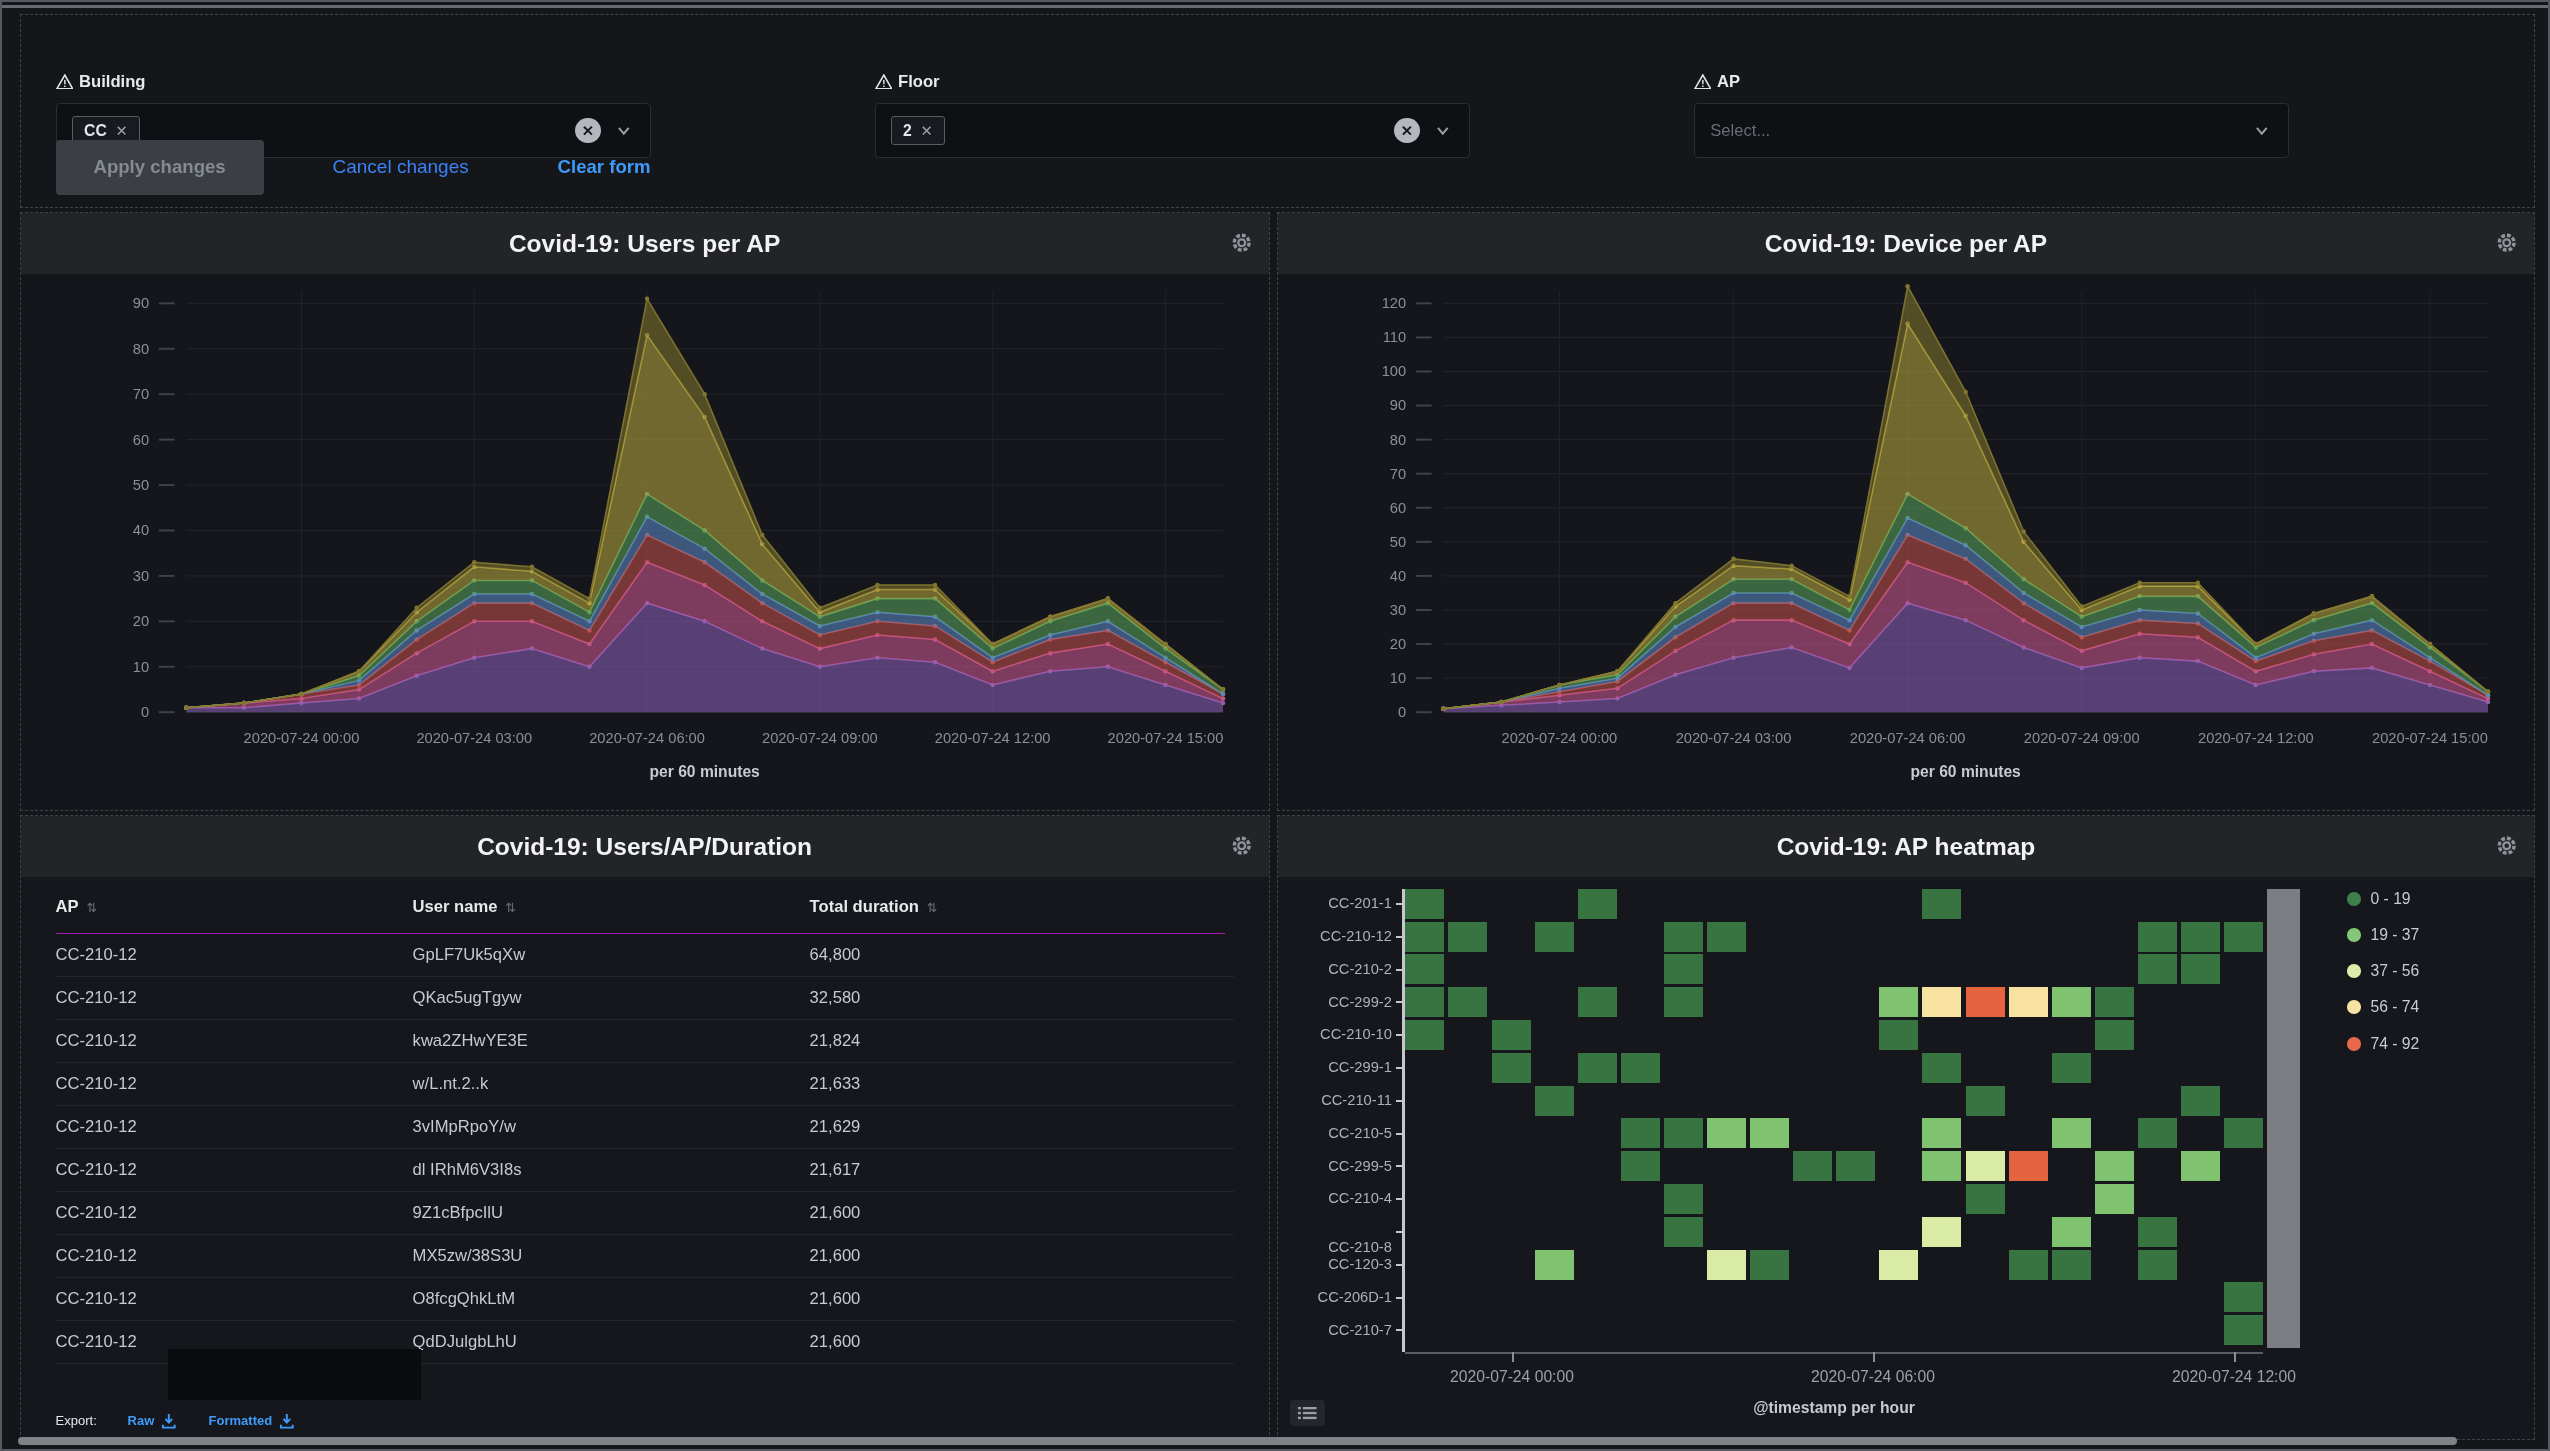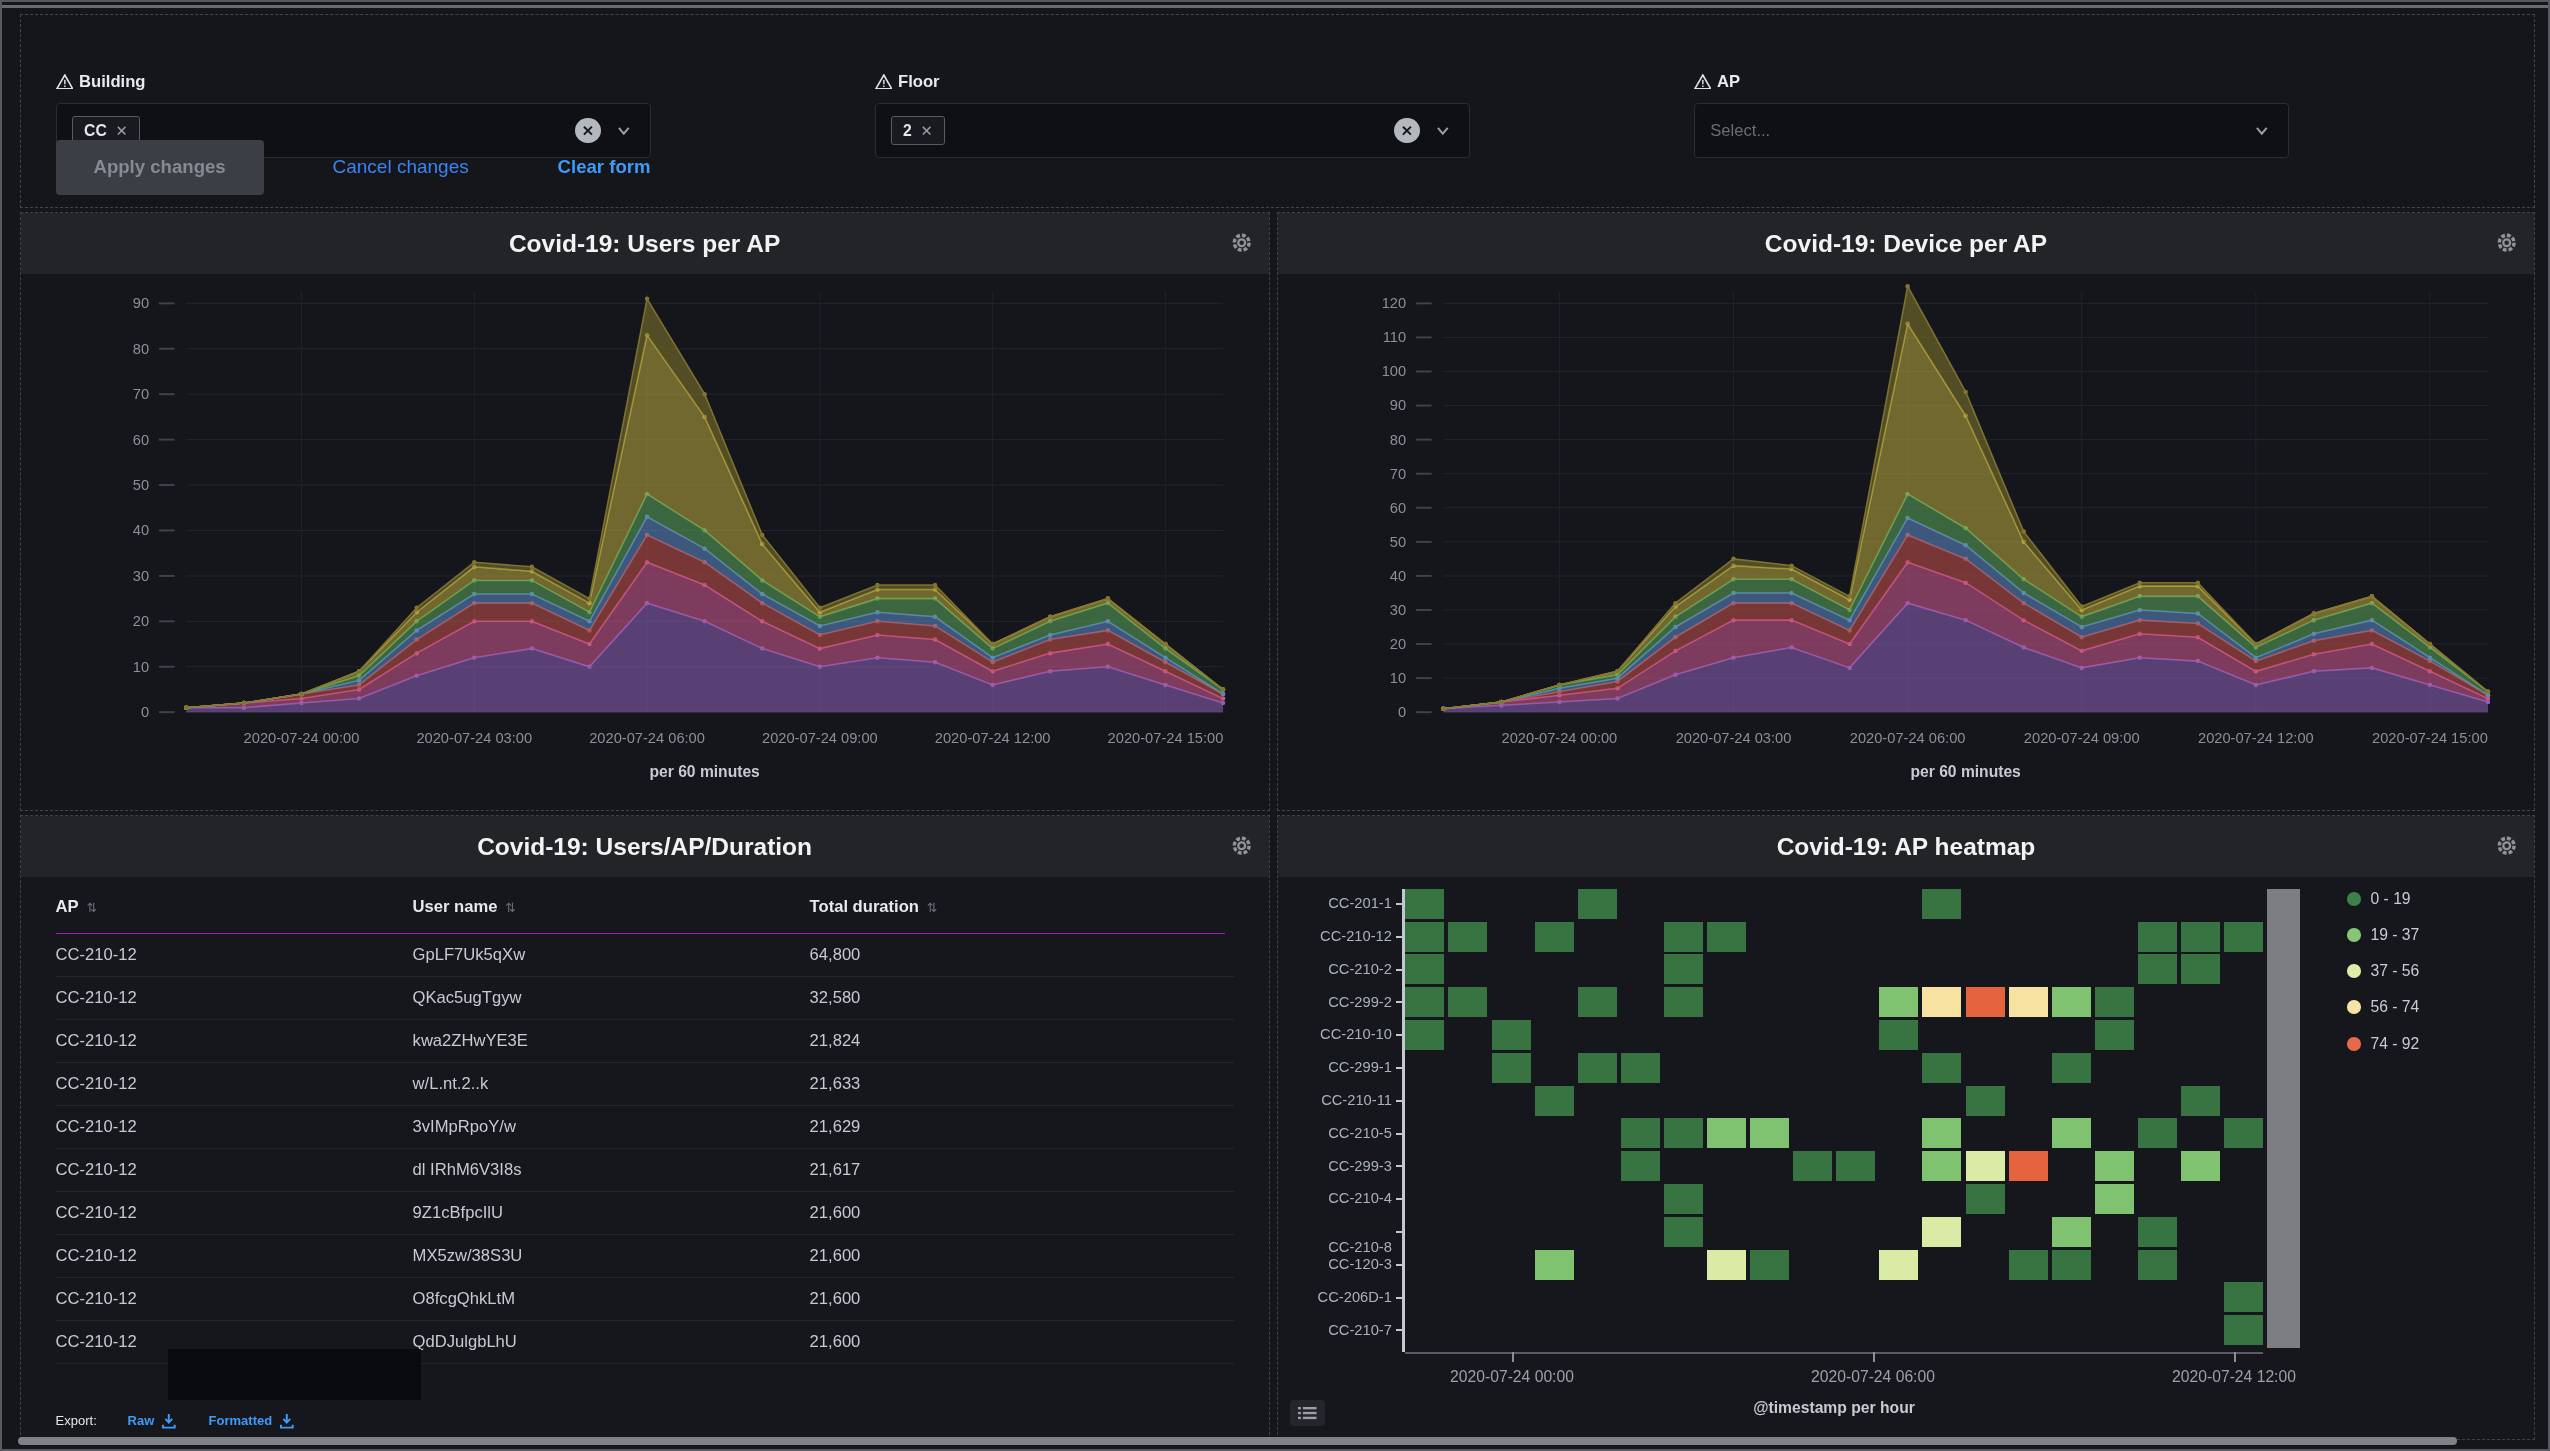--- a/index.html
+++ b/index.html
@@ -678,21 +678,21 @@
           <div class="hm-ylabel" style="left: 3.9px; top: 117px;">CC-299-2</div>
           <div class="hm-ydash" style="left: 118px; top: 124px;"></div>
           <div class="hm-ylabel" style="left: 3.9px; top: 149px;">CC-210-10</div>
           <div class="hm-ydash" style="left: 118px; top: 157px;"></div>
           <div class="hm-ylabel" style="left: 3.9px; top: 182px;">CC-299-1</div>
           <div class="hm-ydash" style="left: 118px; top: 190px;"></div>
           <div class="hm-ylabel" style="left: 3.9px; top: 215px;">CC-210-11</div>
           <div class="hm-ydash" style="left: 118px; top: 223px;"></div>
           <div class="hm-ylabel" style="left: 3.9px; top: 248px;">CC-210-5</div>
           <div class="hm-ydash" style="left: 118px; top: 256px;"></div>
-          <div class="hm-ylabel" style="left: 3.9px; top: 281px;">CC-299-3</div>
+          <div class="hm-ylabel" style="left: 3.9px; top: 281px;">CC-299-5</div>
           <div class="hm-ydash" style="left: 118px; top: 288px;"></div>
           <div class="hm-ylabel" style="left: 3.9px; top: 313px;">CC-210-4</div>
           <div class="hm-ydash" style="left: 118px; top: 321px;"></div>
           <div class="hm-ylabel" style="left: 3.9px; top: 346px; margin-top: 16px;">CC-210-8</div>
           <div class="hm-ydash" style="left: 118px; top: 354px;"></div>
           <div class="hm-ylabel" style="left: 3.9px; top: 379px;">CC-120-3</div>
           <div class="hm-ydash" style="left: 118px; top: 387px;"></div>
           <div class="hm-ylabel" style="left: 3.9px; top: 412px;">CC-206D-1</div>
           <div class="hm-ydash" style="left: 118px; top: 420px;"></div>
           <div class="hm-ylabel" style="left: 3.9px; top: 445px;">CC-210-7</div>

